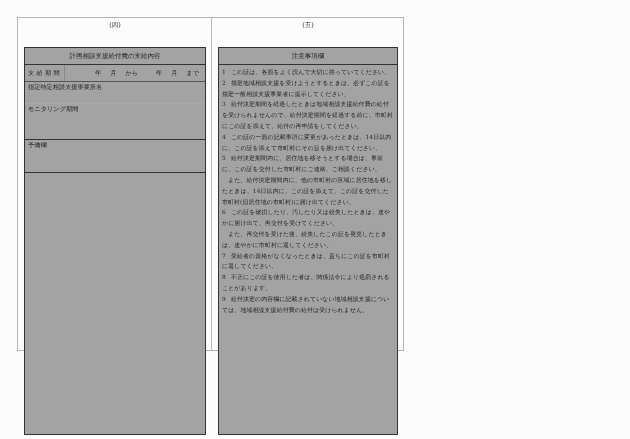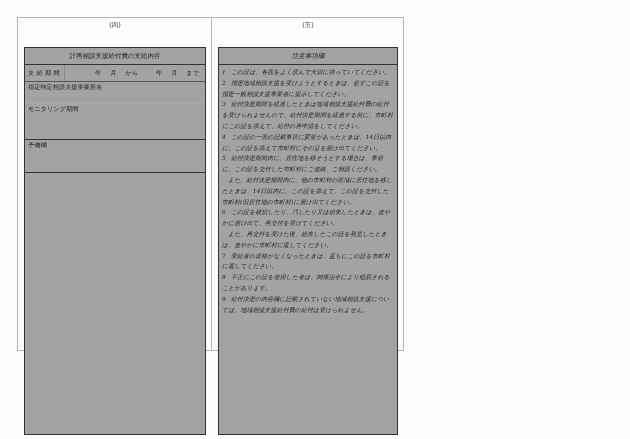--- a/index.html
+++ b/index.html
@@ -14,21 +14,21 @@
     .divider { position:absolute; left:211px; top:17px; width:1px; height:334px; background:#b8b8b8; }
     .pane-label { position:absolute; top:21px; font-size:6.5px; text-align:center; color:#333; }
     .pane-label.left { left:24px; width:182px; }
     .pane-label.right { left:218px; width:180px; }
 
     .table {
       position:absolute; top:47px; height:388px; box-sizing:border-box;
       border:1.3px solid #333; background:#a3a3a3;
     }
     .table.left { left:24px; width:182px; }
-    .table.right { left:218px; width:180px;font-style:italic; }
+    .table.right { left:218px; width:180px; }
     .cell-title {
       height:16px; line-height:16px; text-align:center; font-size:6.5px;
       border-bottom:1.3px solid #333;
     }
     .row-period {
       height:16px; display:flex; border-bottom:1px solid #555; font-size:6.2px; line-height:16px;
     }
     .row-period .lbl {
       width:40px; border-right:1px solid #888; padding-left:3px; letter-spacing:2.3px; box-sizing:border-box;
     }

